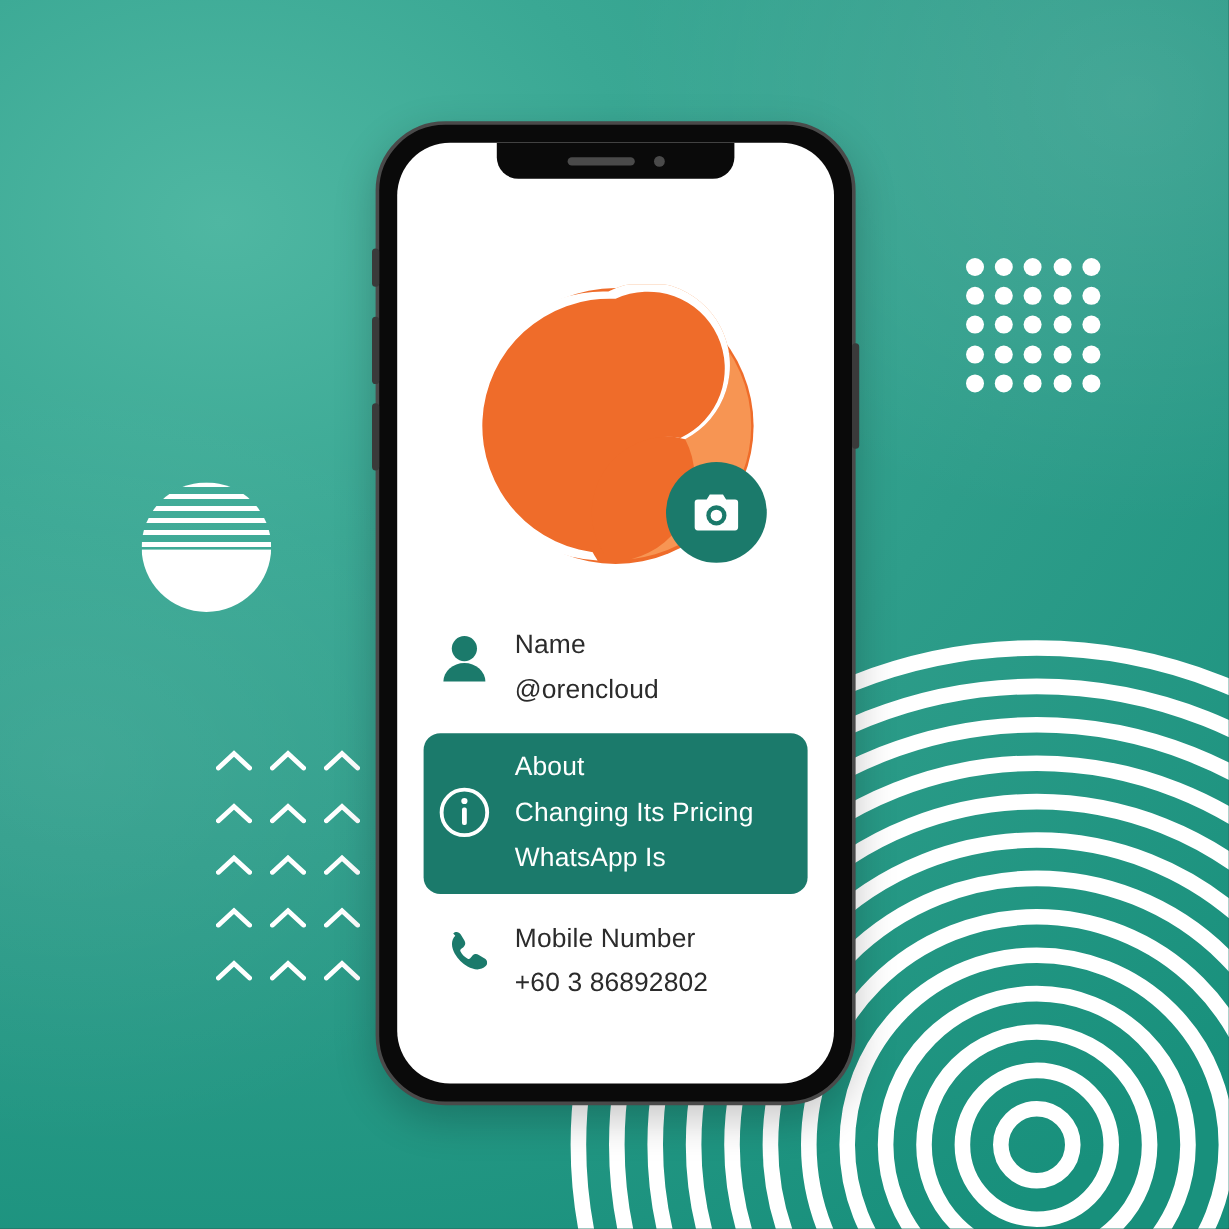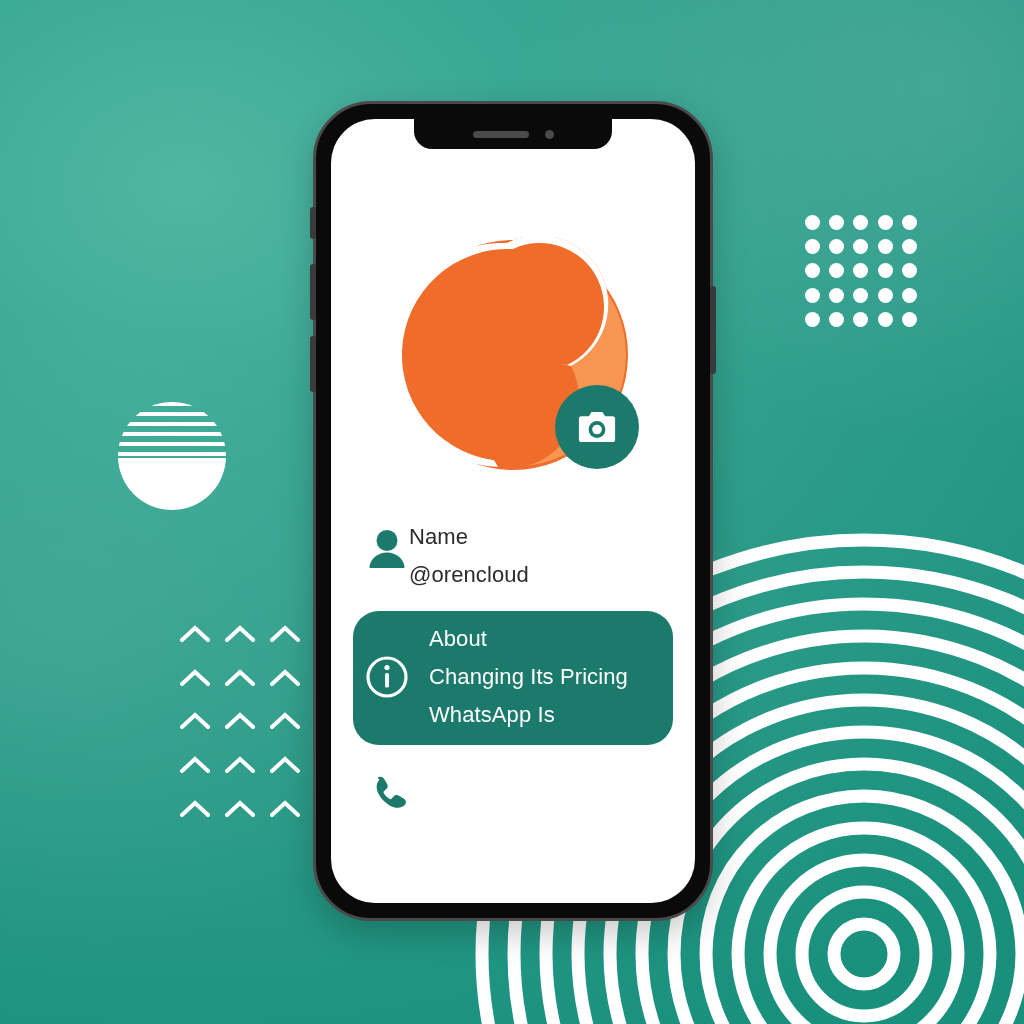--- a/index.html
+++ b/index.html
@@ -193,20 +193,21 @@
   
   .info-area {
     position: absolute;
     left: 0; right: 0;
     top: 400px;
     padding: 0 22px;
   }
   .row {
     display: flex;
     align-items: flex-start;
+    gap: 20px;
     padding: 4px 12px;
   }
   .row .glyph {
     flex: 0 0 auto;
     width: 44px;
     display: flex;
     align-items: center;
     justify-content: center;
     padding-top: 6px;
   }
@@ -221,21 +222,21 @@
     font-size: 22px;
     color: #2b2b2b;
     line-height: 1.26;
     letter-spacing: 0.1px;
     margin-top: 10px;
   }
 
   .about-card {
     margin: 19px 0 19px 0;
     background: #1b7a6b;
-    border-radius: 26px;
+    border-radius: 14px;
     display: flex;
     align-items: center;
     gap: 20px;
     padding: 14px 14px 16px 12px;
   }
   .about-card .glyph {
     flex: 0 0 auto;
     width: 44px;
     display: flex;
     align-items: center;
@@ -427,19 +428,23 @@
             <div class="value">WhatsApp Is</div>
           </span>
         </div>
 
         <div class="row">
           <span class="glyph">
             <svg width="38" height="38" viewBox="0 0 38 38">
               <path d="M9.2 3.2 c2.2 -2.2 5.2 -1.4 6.6 0.9 l3.2 5.2 c1.3 2.1 0.8 4.4 -0.9 5.8 l-2.1 1.7 c-0.7 0.6 -0.8 1.4 -0.4 2.2 1.4 2.7 3.6 4.9 6.3 6.3 0.8 0.4 1.6 0.3 2.2 -0.4 l1.7 -2.1 c1.4 -1.7 3.7 -2.2 5.8 -0.9 l5.2 3.2 c2.3 1.4 3.1 4.4 0.9 6.6 -4 4 -10.2 3.6 -15.9 0.4 -4.6 -2.6 -8.6 -6.6 -11.2 -11.2 -3.2 -5.7 -3.6 -11.9 0.4 -15.9 Z" fill="#1b7a6b" transform="scale(0.95) translate(1,1)"></path>
             </svg>
           </span>
+          <span class="txt">
+            <div class="label">Mobile Number</div>
+            <div class="value">+60 3 86892802</div>
+          </span>
         </div>
 
       </div>
     </div>
   </div>
 
 </div>
 
 </body></html>

